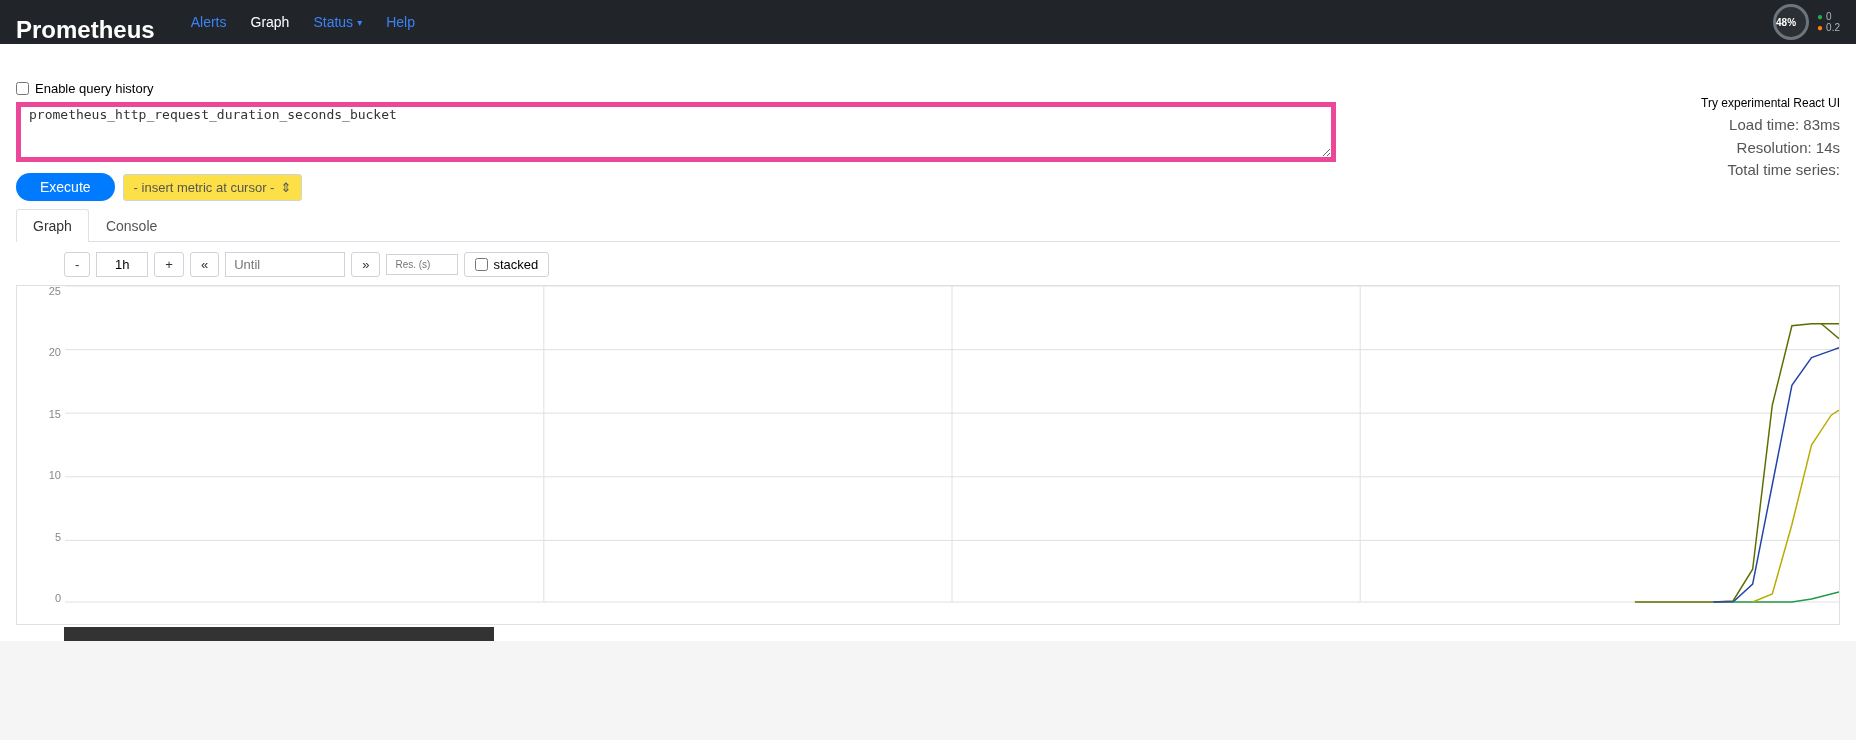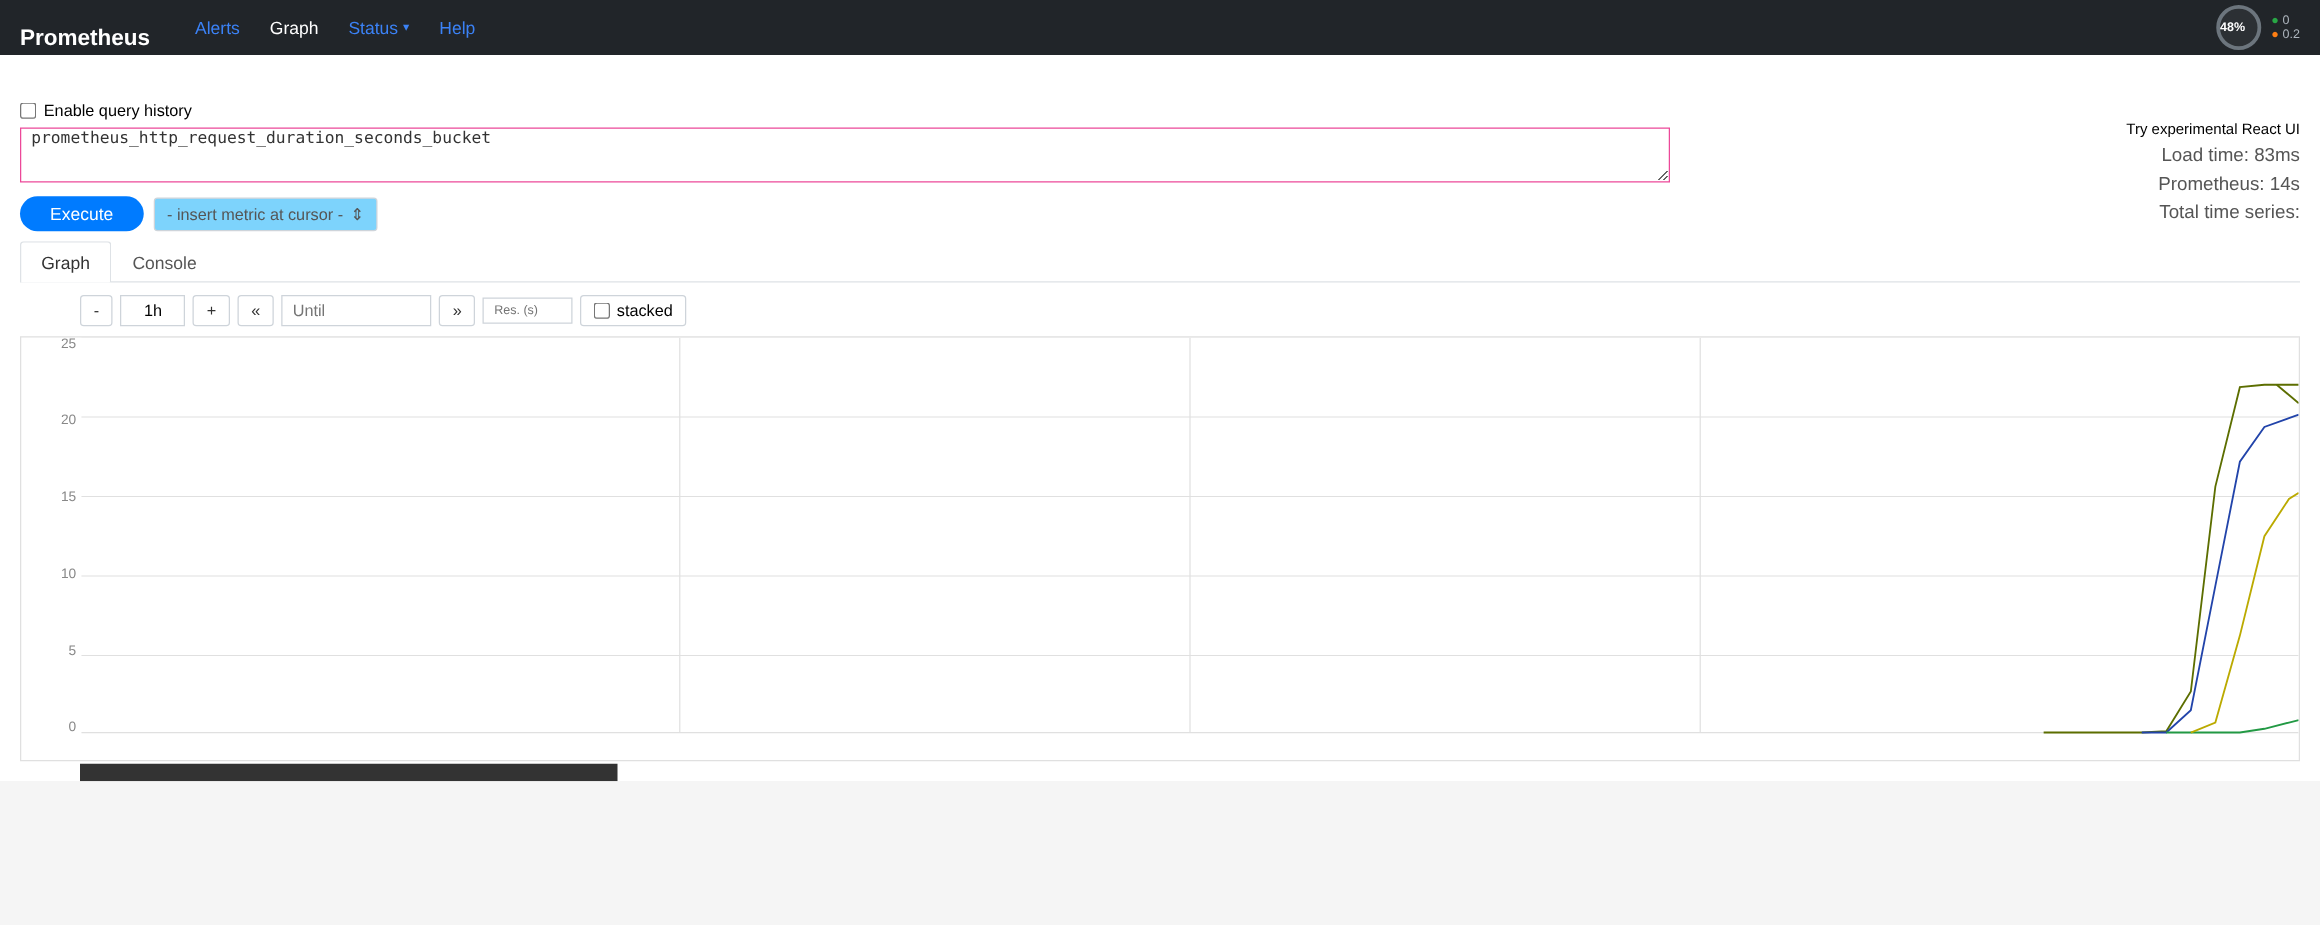--- a/index.html
+++ b/index.html
@@ -9,21 +9,21 @@
     .navbar {
       background: #212529;
       color: #fff;
       height: 44px;
       display: flex;
       align-items: center;
       padding: 0 16px;
       position: relative;
     }
     .navbar-brand {
-      font-size: 18px;
+      font-size: 24px;
       font-weight: bold;
       color: #fff;
       margin-right: 24px;
       margin-top: 16px;
     }
     .nav-link {
       color: #3b82f6;
       text-decoration: none;
       padding: 0 12px;
       font-size: 14px;
@@ -107,22 +107,22 @@
       font-size: 15px;
       color: #555;
       text-align: right;
       line-height: 1.5;
     }
 
     
     .query-textarea {
       width: calc(100% - 0px);
       max-width: 1320px;
-      height: 44px;
-      border: 1px solid #ec4899;
+      height: 60px;
+      border: 5px solid #ec4899;
       padding: 0 8px;
       font-size: 13px;
       font-family: monospace;
       resize: vertical;
       outline: none;
       color: #333;
     }
 
     
     .toolbar-row {
@@ -141,21 +141,21 @@
       border-radius: 14px;
     }
 
     .insert-metric-select {
       display: flex;
       border: 1px solid #ced4da;
       border-radius: 3px;
       padding: 5px 10px;
       font-size: 13px;
       cursor: pointer;
-      background: #7dd3fc;
+      background: #fde047;
       color: #555;
       gap: 6px;
     }
 
     
     .tabs-row {
       display: flex;
       border-bottom: 1px solid #dee2e6;
       margin: 0 0 0 0;
     }
@@ -313,21 +313,21 @@
 <div class="main-content" style="position:relative;">
 
   
   <div class="react-link-row">
     <a href="#" style="color:#000000; text-decoration:none;">Try experimental React UI</a>
   </div>
 
   
   <div class="load-info">
     <div>Load time: 83ms</div>
-    <div>Prometheus: 14s</div>
+    <div>Resolution: 14s</div>
     <div>Total time series:</div>
   </div>
 
   
   <div class="query-history-row">
     <input type="checkbox" id="qh-cb" style="">
     <label for="qh-cb">Enable query history</label>
   </div>
 
   

